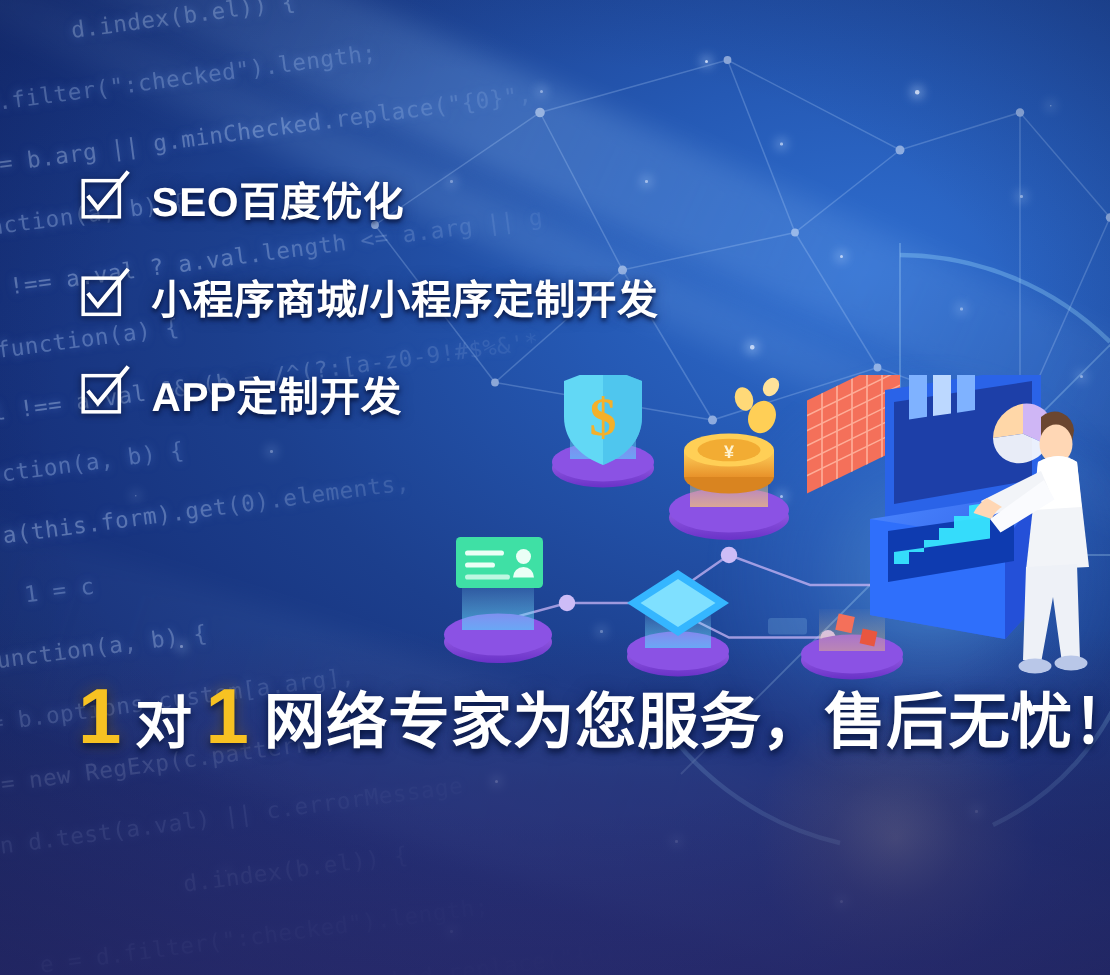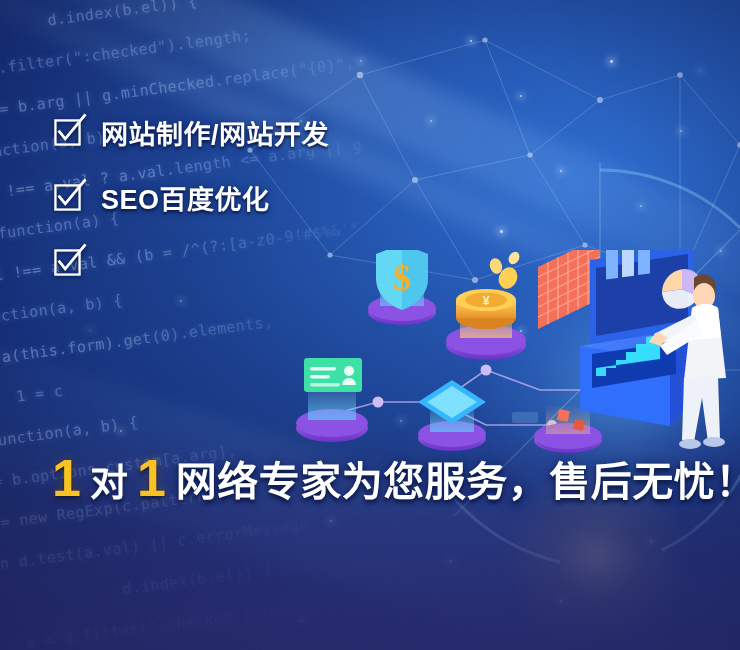--- a/index.html
+++ b/index.html
@@ -389,38 +389,39 @@
   </div>
 
   <div class="feature-list" id="feature-list">
       <div class="feature-item">
         <span class="check-icon">
           <svg viewBox="0 0 30 30" width="27" height="27">
             <rect x="1.6" y="1.6" width="26.8" height="26.8" fill="none" stroke="#ffffff" stroke-width="2.6"></rect>
             <path d="M6 14 L12.5 22 L34 -4" fill="none" stroke="#ffffff" stroke-width="3.1" stroke-linecap="square" stroke-linejoin="miter"></path>
           </svg>
         </span>
-        <span class="feature-text">网站制作/网站开发</span>
-      </div>
-      <div class="feature-item">
-        <span class="check-icon">
-          <svg viewBox="0 0 30 30" width="27" height="27">
-            <rect x="1.6" y="1.6" width="26.8" height="26.8" fill="none" stroke="#ffffff" stroke-width="2.6"></rect>
-            <path d="M6 14 L12.5 22 L34 -4" fill="none" stroke="#ffffff" stroke-width="3.1" stroke-linecap="square" stroke-linejoin="miter"></path>
-          </svg>
-        </span>
         <span class="feature-text">SEO百度优化</span>
       </div>
       <div class="feature-item">
         <span class="check-icon">
           <svg viewBox="0 0 30 30" width="27" height="27">
             <rect x="1.6" y="1.6" width="26.8" height="26.8" fill="none" stroke="#ffffff" stroke-width="2.6"></rect>
             <path d="M6 14 L12.5 22 L34 -4" fill="none" stroke="#ffffff" stroke-width="3.1" stroke-linecap="square" stroke-linejoin="miter"></path>
           </svg>
         </span>
+        <span class="feature-text">小程序商城/小程序定制开发</span>
+      </div>
+      <div class="feature-item">
+        <span class="check-icon">
+          <svg viewBox="0 0 30 30" width="27" height="27">
+            <rect x="1.6" y="1.6" width="26.8" height="26.8" fill="none" stroke="#ffffff" stroke-width="2.6"></rect>
+            <path d="M6 14 L12.5 22 L34 -4" fill="none" stroke="#ffffff" stroke-width="3.1" stroke-linecap="square" stroke-linejoin="miter"></path>
+          </svg>
+        </span>
+        <span class="feature-text">APP定制开发</span>
       </div>
     </div>
 
   <div class="headline">
     <span class="hl-num">1</span>
     <span class="hl-mid">对</span>
     <span class="hl-num">1</span>
     <span class="hl-rest">网络专家为您服务，售后无忧！</span>
   </div>
 

